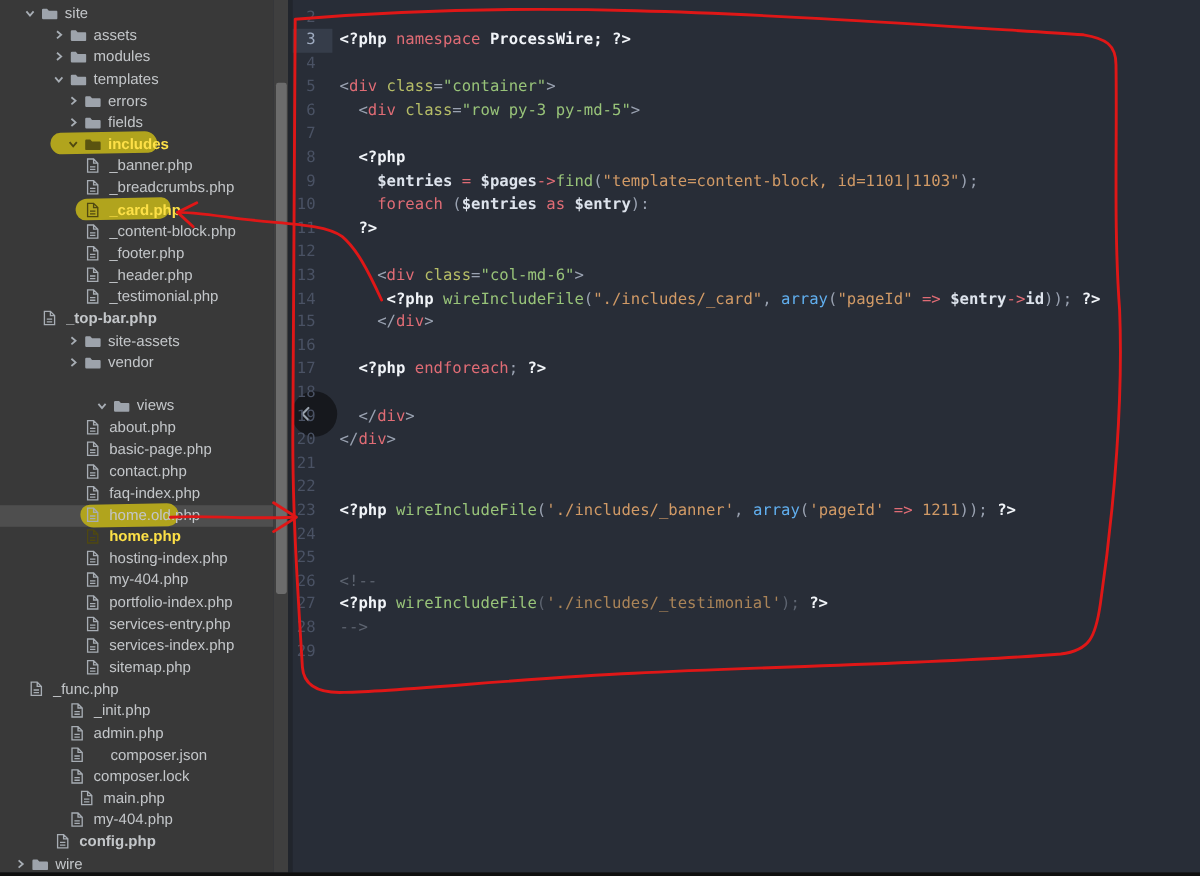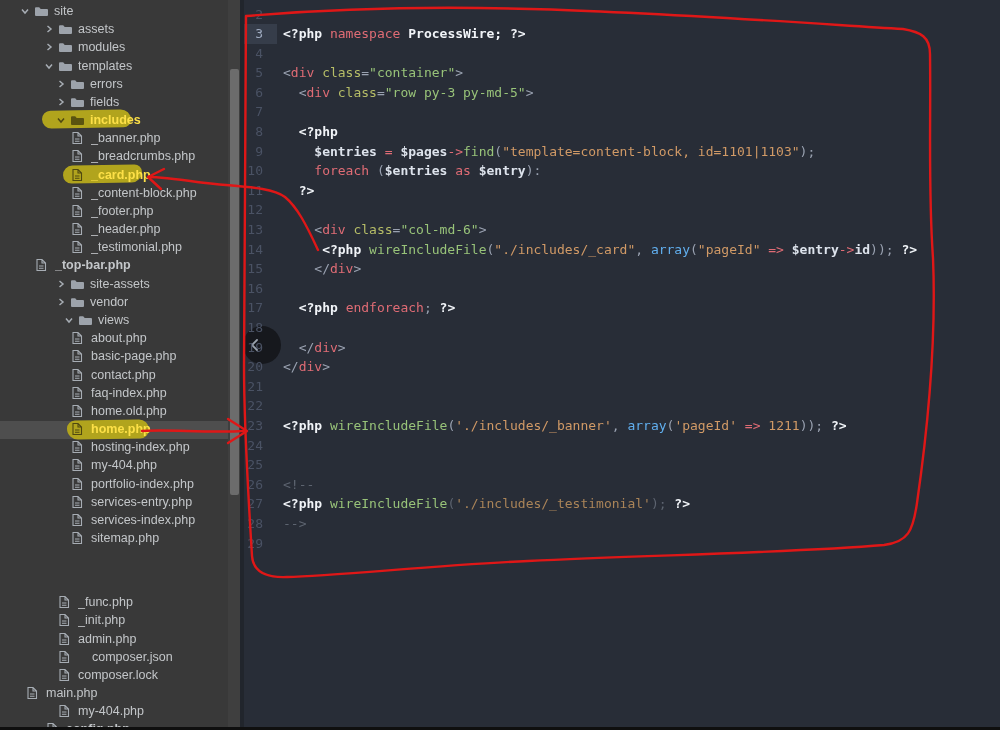--- a/index.html
+++ b/index.html
@@ -250,21 +250,21 @@
               <polyline points="3.5,2 7,5 3.5,8" fill="none" stroke="#a7adb4" stroke-width="1.5"></polyline>
             </svg>
           </span>
           <span class="sb-ico">
             <svg width="14" height="12">
               <path d="M1 2.2 h4.2 l1.5 1.7 h6.3 a1 1 0 0 1 1 1 v5.2 a1 1 0 0 1 -1 1 h-11 a1 1 0 0 1 -1 -1 v-6.9 a1 1 0 0 1 1 -1 z" fill="#9da3ab"></path>
             </svg>
           </span>
           <span class="sb-label">vendor</span>
         </div>
-        <div class="sb-row" style="padding-left: 64px;">
+        <div class="sb-row" style="padding-left: 80px; margin-top: 18px;">
           <span class="sb-chev">
             <svg width="10" height="10">
               <polyline points="2,3.5 5,7 8,3.5" fill="none" stroke="#a7adb4" stroke-width="1.5"></polyline>
             </svg>
           </span>
           <span class="sb-ico">
             <svg width="14" height="12">
               <path d="M1 2.2 h4.2 l1.5 1.7 h6.3 a1 1 0 0 1 1 1 v5.2 a1 1 0 0 1 -1 1 h-11 a1 1 0 0 1 -1 -1 v-6.9 a1 1 0 0 1 1 -1 z" fill="#9da3ab"></path>
             </svg>
           </span>
@@ -359,21 +359,21 @@
           <span class="sb-label">services-index.php</span>
         </div>
         <div class="sb-row" style="padding-left: 71px;">
           <span class="sb-ico">
             <svg width="12" height="14">
               <path d="M2 1.5 h5 l3.5 3.5 v7.5 h-8.5 z M7 1.5 v3.5 h3.5 M4 8 h4.5 M4 10.2 h4.5" fill="none" stroke="#a7adb4" stroke-width="1.1"></path>
             </svg>
           </span>
           <span class="sb-label">sitemap.php</span>
         </div>
-        <div class="sb-row" style="padding-left: 58px; margin-top: 46px;">
+        <div class="sb-row" style="padding-left: 24px;">
           <span class="sb-ico">
             <svg width="12" height="14">
               <path d="M2 1.5 h5 l3.5 3.5 v7.5 h-8.5 z M7 1.5 v3.5 h3.5 M4 8 h4.5 M4 10.2 h4.5" fill="none" stroke="#a7adb4" stroke-width="1.1"></path>
             </svg>
           </span>
           <span class="sb-label">_func.php</span>
         </div>
         <div class="sb-row" style="padding-left: 58px;">
           <span class="sb-ico">
             <svg width="12" height="14">
@@ -399,21 +399,21 @@
           <span class="sb-label">composer.json</span>
         </div>
         <div class="sb-row" style="padding-left: 58px;">
           <span class="sb-ico">
             <svg width="12" height="14">
               <path d="M2 1.5 h5 l3.5 3.5 v7.5 h-8.5 z M7 1.5 v3.5 h3.5 M4 8 h4.5 M4 10.2 h4.5" fill="none" stroke="#a7adb4" stroke-width="1.1"></path>
             </svg>
           </span>
           <span class="sb-label">composer.lock</span>
         </div>
-        <div class="sb-row" style="padding-left: 26px;">
+        <div class="sb-row" style="padding-left: 66px;">
           <span class="sb-ico">
             <svg width="12" height="14">
               <path d="M2 1.5 h5 l3.5 3.5 v7.5 h-8.5 z M7 1.5 v3.5 h3.5 M4 8 h4.5 M4 10.2 h4.5" fill="none" stroke="#a7adb4" stroke-width="1.1"></path>
             </svg>
           </span>
           <span class="sb-label">main.php</span>
         </div>
         <div class="sb-row" style="padding-left: 58px;">
           <span class="sb-ico">
             <svg width="12" height="14">
@@ -423,21 +423,21 @@
           <span class="sb-label">my-404.php</span>
         </div>
         <div class="sb-row" style="padding-left: 46px; font-weight: bold;">
           <span class="sb-ico">
             <svg width="12" height="14">
               <path d="M2 1.5 h5 l3.5 3.5 v7.5 h-8.5 z M7 1.5 v3.5 h3.5 M4 8 h4.5 M4 10.2 h4.5" fill="none" stroke="#a7adb4" stroke-width="1.1"></path>
             </svg>
           </span>
           <span class="sb-label">config.php</span>
         </div>
-        <div class="sb-row" style="padding-left: 28px;">
+        <div class="sb-row" style="padding-left: 12px;">
           <span class="sb-chev">
             <svg width="10" height="10">
               <polyline points="3.5,2 7,5 3.5,8" fill="none" stroke="#a7adb4" stroke-width="1.5"></polyline>
             </svg>
           </span>
           <span class="sb-ico">
             <svg width="14" height="12">
               <path d="M1 2.2 h4.2 l1.5 1.7 h6.3 a1 1 0 0 1 1 1 v5.2 a1 1 0 0 1 -1 1 h-11 a1 1 0 0 1 -1 -1 v-6.9 a1 1 0 0 1 1 -1 z" fill="#9da3ab"></path>
             </svg>
           </span>

